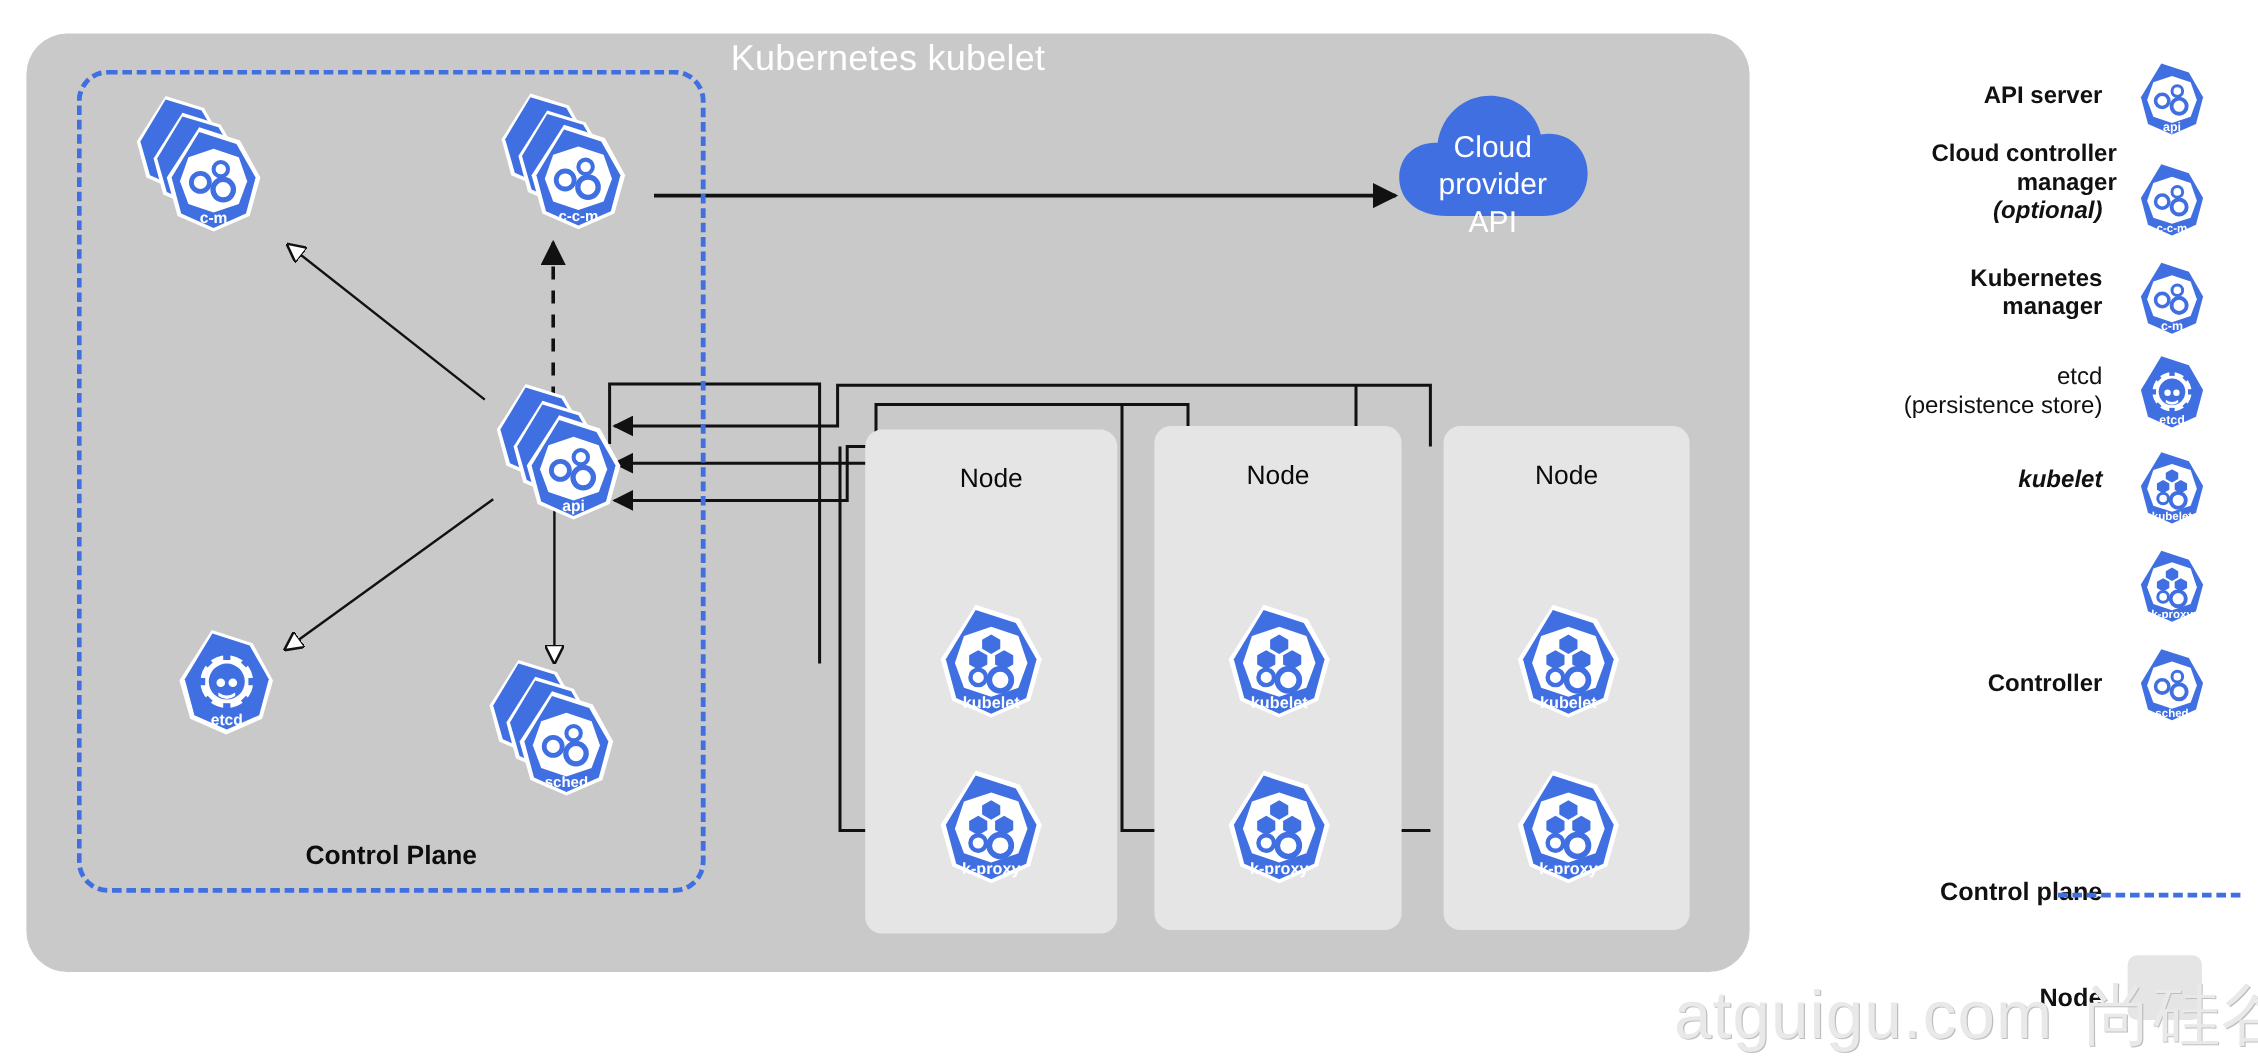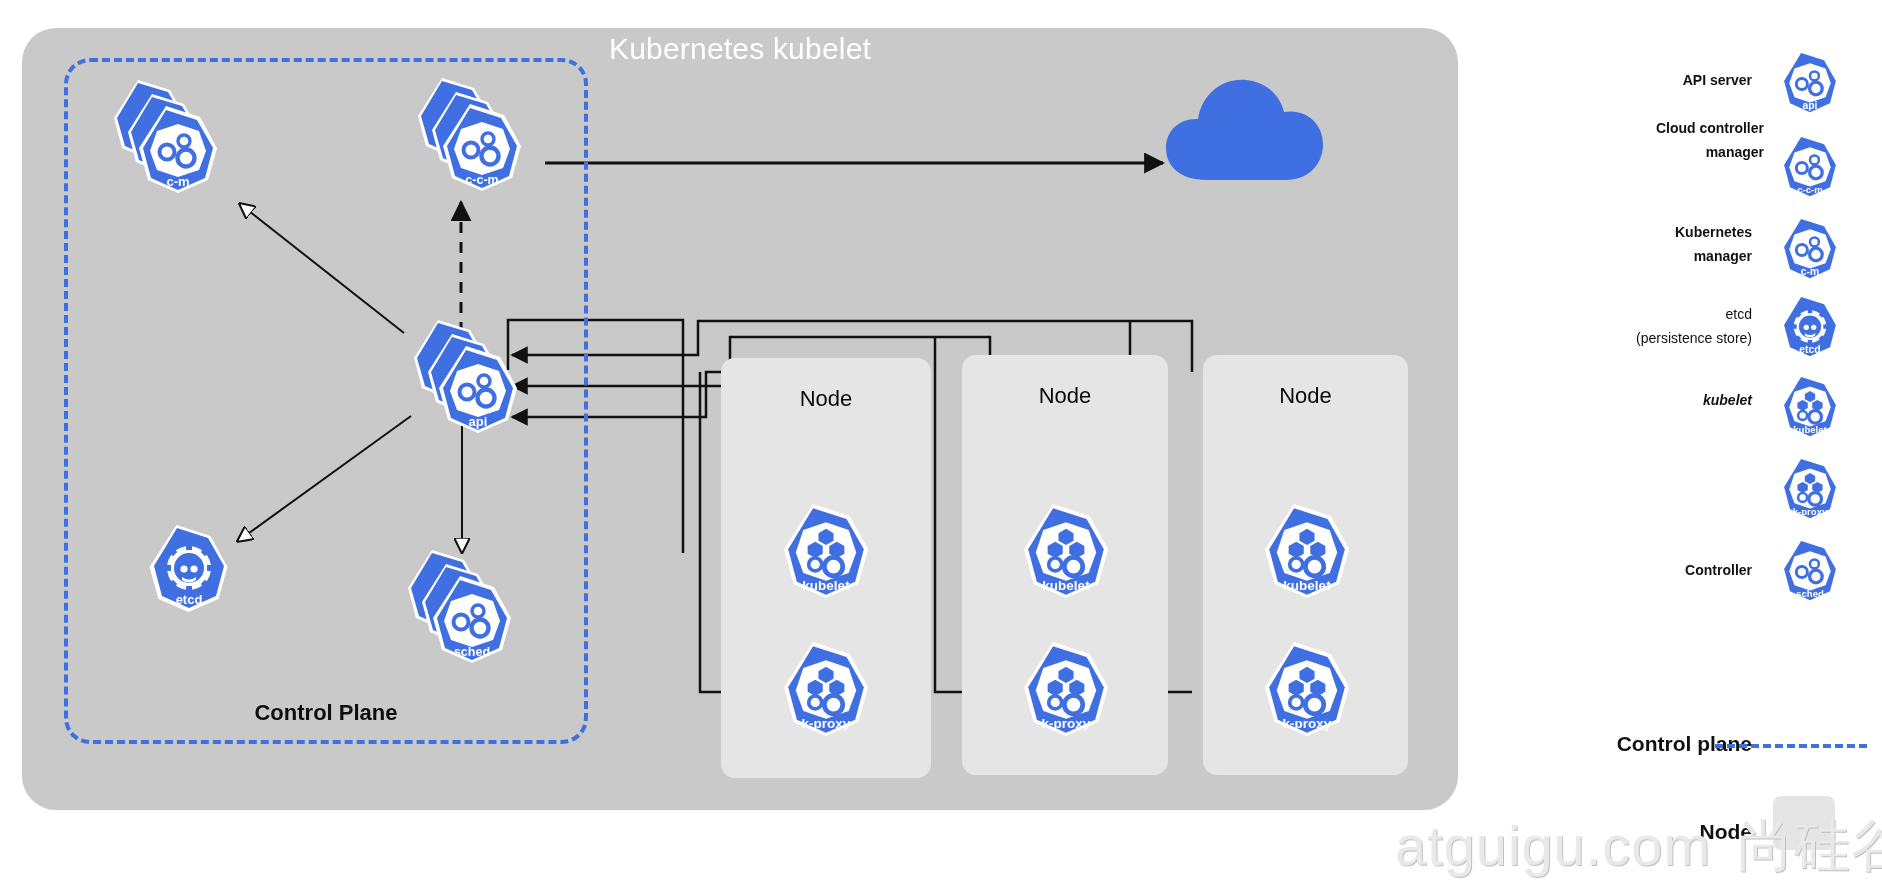--- a/index.html
+++ b/index.html
@@ -86,21 +86,21 @@
     font-size: 25px;
     line-height: 31px;
   }
 
   
   #legend { left: 1470px; top: 38px; width: 412px; height: 820px; }
   .legend-text {
     position: absolute;
     text-align: right;
     color: #111111;
-    font-size: 14px;
+    font-size: 20px;
     font-weight: 700;
     line-height: 24px;
   }
   .legend-text.plain  { font-weight: 400; }
   .legend-text.italic { font-style: italic; font-weight: 700; }
 
   #legend-dash {
     position: absolute;
     left: 1715px; top: 744px;
     width: 152px; height: 0;
@@ -296,20 +296,25 @@
 
   <svg class="abs" id="cloud-shape" viewBox="0 0 168 128">
     <path d="M 46 118
              C 20 118 6 104 6 86
              C 6 68 20 56 38 57
              C 42 32 62 16 86 18
              C 106 20 120 33 124 50
              C 146 46 164 62 163 84
              C 162 104 147 118 126 118 Z" fill="#3f6fe0"></path>
   </svg>
+  <div class="abs" id="cloud-label">
+    <span>Cloud</span><br>
+    <span>provider</span><br>
+    <span>API</span>
+  </div>
 
   <div class="abs node-panel" style="left:721px; top:358px; width:210px; height:420px;">
     <div class="node-title" style="top:28px;">Node</div>
   </div>
   <div class="badge" style="left:772px; top:504px;">
     <svg width="108" height="108" viewBox="0 0 100 100">
       <polygon points="38,0 72,11 89,42 80,74 50,87 20,74 11,42" fill="#ffffff"></polygon>
       <polygon points="38,4 69,14 85,42 77,72 50,84 23,72 15,42" fill="#3f6fe0"></polygon>
       <g>
         <polygon points="50,17 71,24 78,45 71,64 50,71 29,64 22,45 29,24" fill="#ffffff"></polygon>
@@ -429,20 +434,21 @@
           <circle cx="39" cy="46" r="7.5" fill="none" stroke="#3f6fe0" stroke-width="4"></circle>
           <circle cx="56" cy="35" r="6" fill="none" stroke="#3f6fe0" stroke-width="3.4"></circle>
           <circle cx="58" cy="52" r="8.5" fill="none" stroke="#3f6fe0" stroke-width="4.4"></circle>
         </g>
         <text x="50" y="80" font-family="Liberation Sans, sans-serif" font-size="14" font-weight="700" fill="#ffffff" text-anchor="middle">api</text>
       </svg>
     </div>
 
     <div class="legend-text" style="left:12px; top:78px; width:282px; white-space:pre-line;">Cloud controller
 manager</div>
+    <div class="legend-text italic" style="left:0; top:126px; width:282px;">(optional)</div>
     <div class="badge" style="left:303px; top:96px;">
       <svg width="74" height="74" viewBox="0 0 100 100">
         <polygon points="38,4 69,14 85,42 77,72 50,84 23,72 15,42" fill="#3f6fe0"></polygon>
         <g>
           <polygon points="50,18 71,25 78,45 71,64 50,71 29,64 22,45 29,25" fill="#ffffff"></polygon>
           <circle cx="39" cy="46" r="7.5" fill="none" stroke="#3f6fe0" stroke-width="4"></circle>
           <circle cx="56" cy="35" r="6" fill="none" stroke="#3f6fe0" stroke-width="3.4"></circle>
           <circle cx="58" cy="52" r="8.5" fill="none" stroke="#3f6fe0" stroke-width="4.4"></circle>
         </g>
         <text x="50" y="80" font-family="Liberation Sans, sans-serif" font-size="13" font-weight="700" fill="#ffffff" text-anchor="middle">c-c-m</text>

